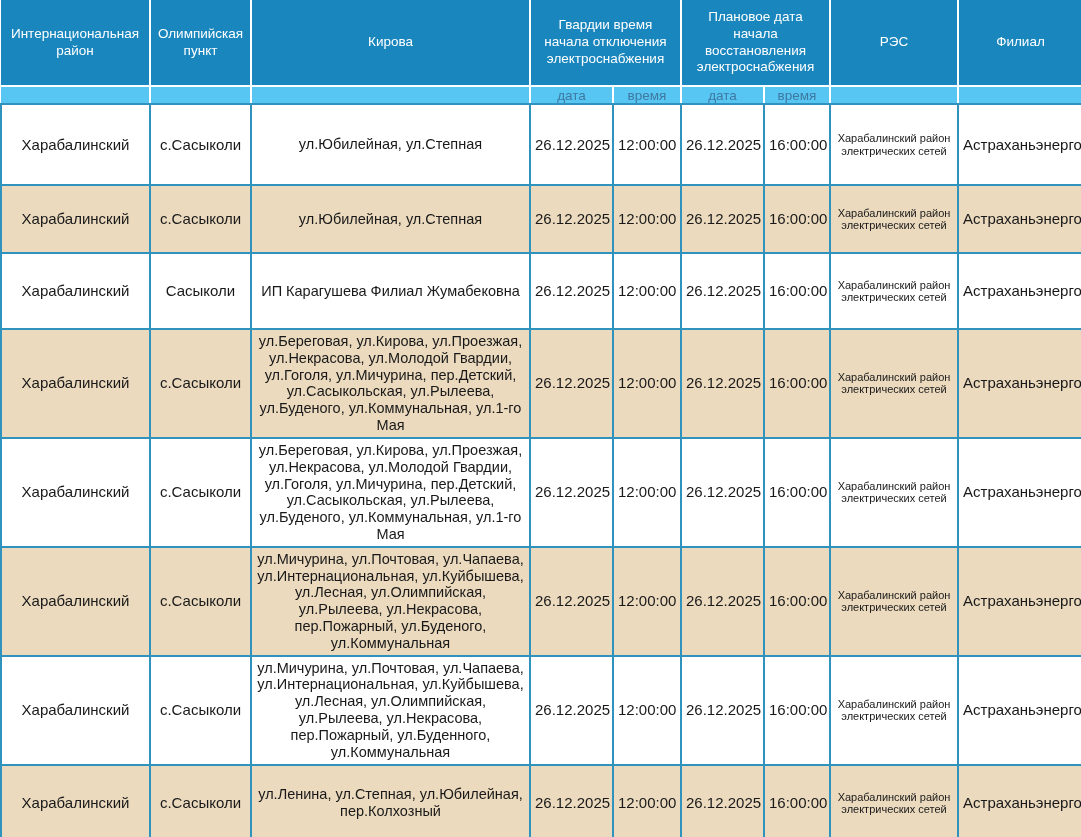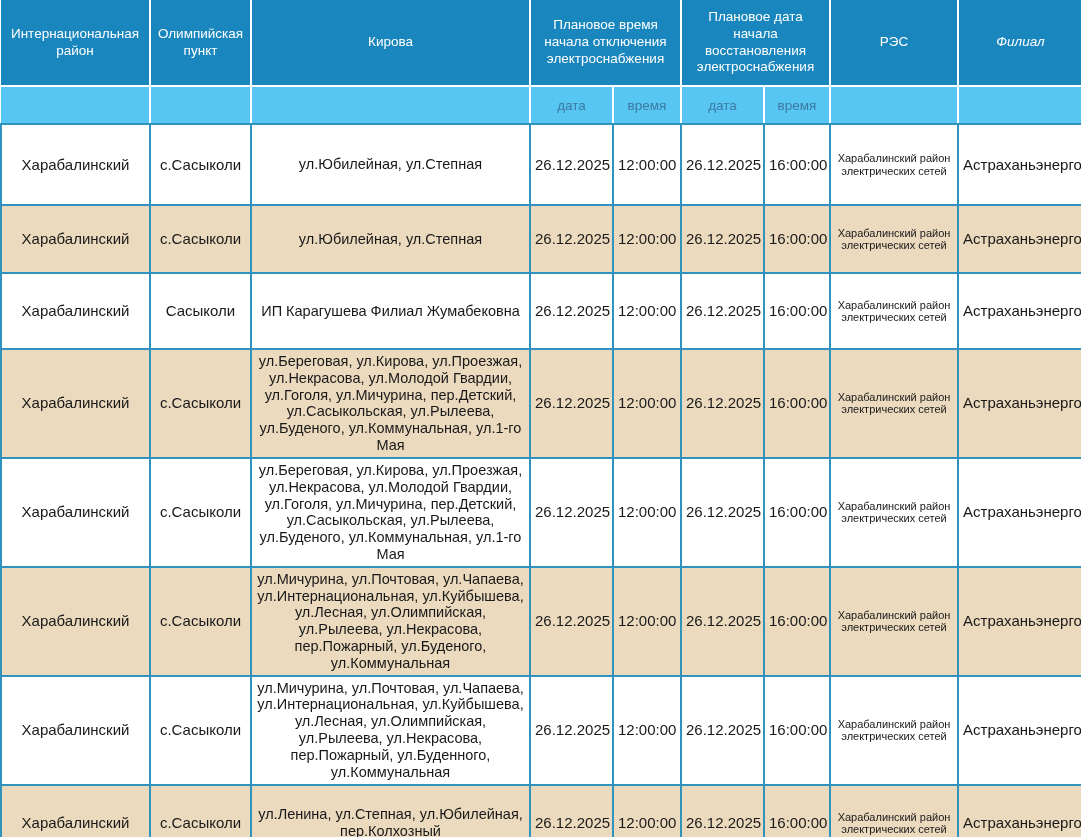--- a/index.html
+++ b/index.html
@@ -28,25 +28,25 @@
     background:var(--header-blue);
     color:var(--white);
     font-weight:400;
     font-size:13.5px;
     line-height:1.25;
     text-align:center;
     vertical-align:middle;
     padding:4px 6px;
     border-right:2px solid var(--white);
   }
-  th.main.last{border-right:none;font-style:italic;}
+  th.main.last{border-right:none;}
   tr.head-row{height:86px;}
   tr.head-row th{border-bottom:2px solid var(--white);}
   
-  tr.sub-row{height:38px;}
+  tr.sub-row{height:18px;}
   th.sub{
     background:var(--light-blue);
     color:var(--sub-text);
     font-weight:400;
     font-size:13.5px;
     text-align:center;
     vertical-align:middle;
     border-right:2px solid var(--white);
     border-bottom:2px solid var(--teal);
   }
@@ -78,21 +78,21 @@
       <col style="width:83px">
       <col style="width:66px">
     <col style="width:128px">
       <col style="width:124px">
   </colgroup>
   <thead>
     <tr class="head-row">
       <th class="main" rowspan="1">Интернациональная район</th>
       <th class="main">Олимпийская пункт</th>
       <th class="main">Кирова</th>
-      <th class="main" colspan="2">Плановое время начала отключения электроснабжения</th>
+      <th class="main" colspan="2">Гвардии время начала отключения электроснабжения</th>
       <th class="main" colspan="2">Плановое дата начала восстановления электроснабжения</th>
       <th class="main">РЭС</th>
       <th class="main last">Филиал</th>
     </tr>
     <tr class="sub-row">
       <th class="sub"></th>
       <th class="sub"></th>
       <th class="sub"></th>
       <th class="sub">дата</th>
       <th class="sub">время</th>

